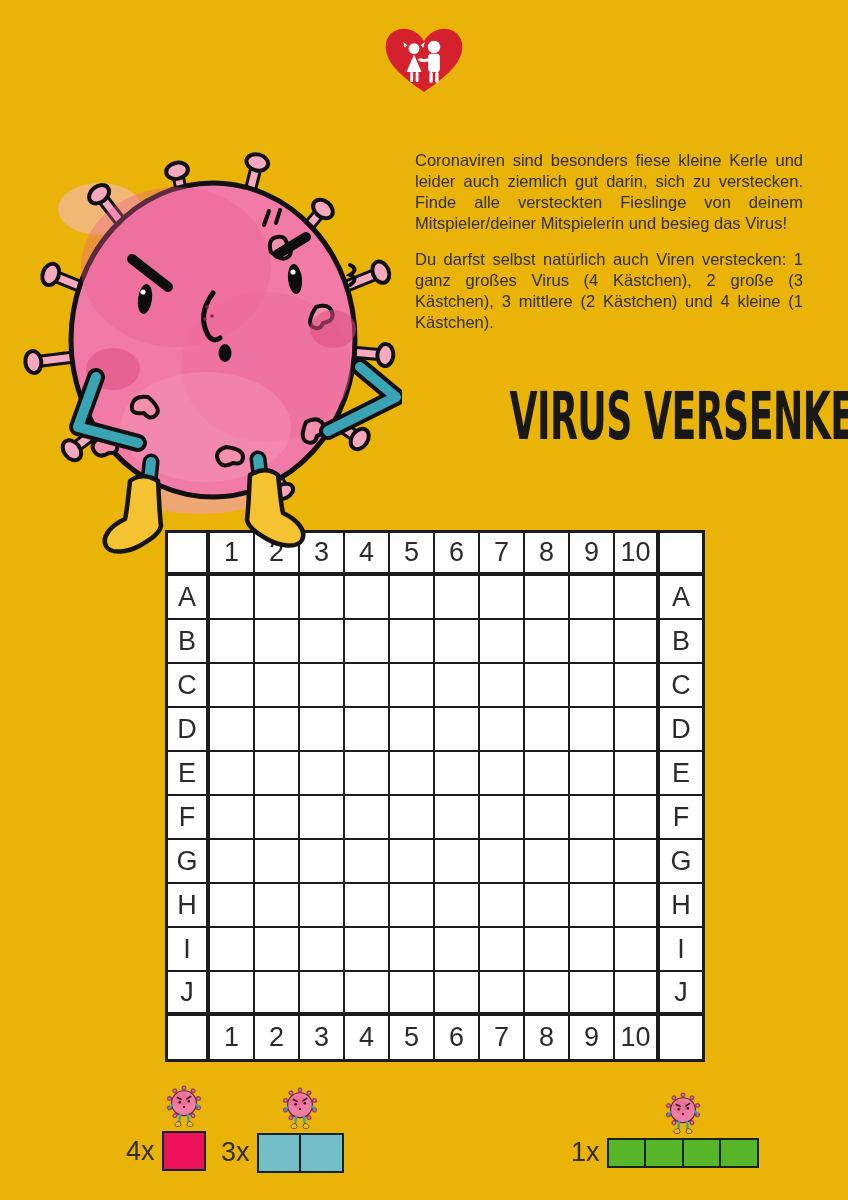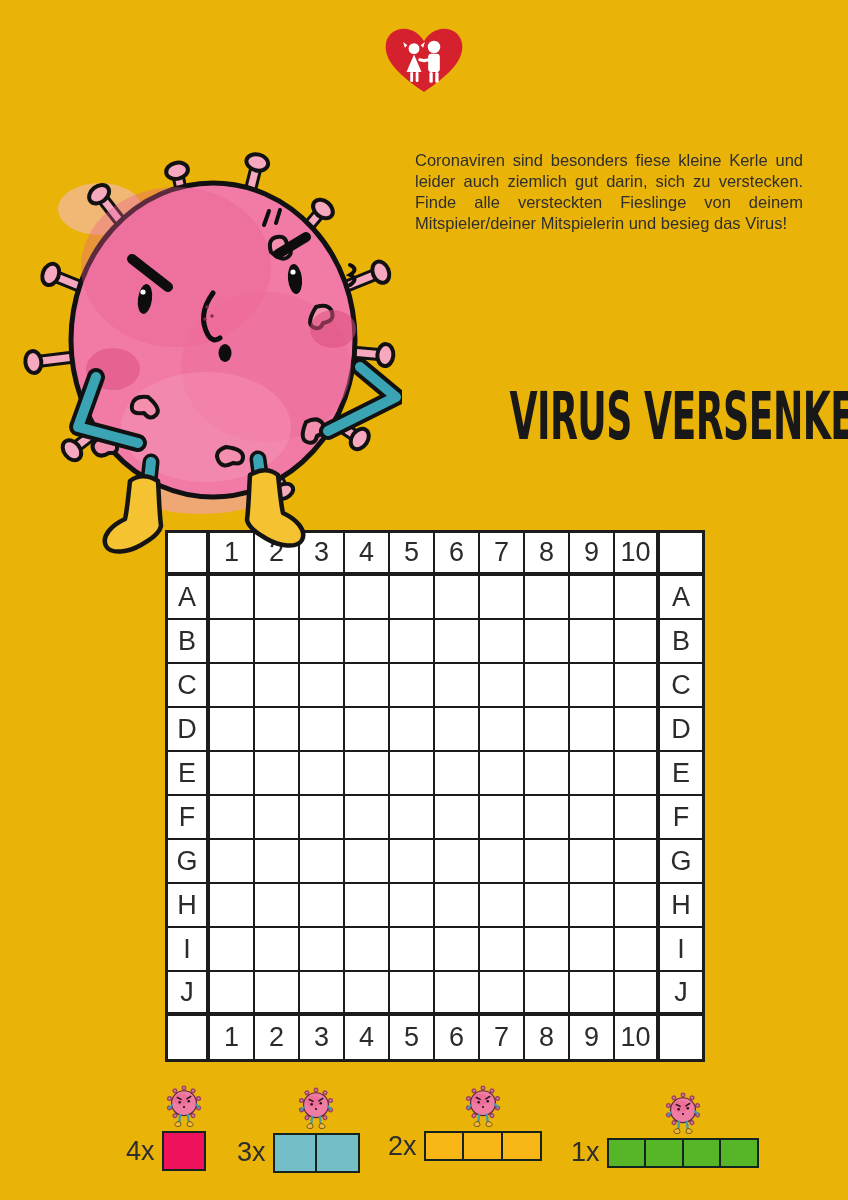--- a/index.html
+++ b/index.html
@@ -42,21 +42,21 @@
   .cell.tb{border-bottom-width:4.5px;}
 
   
   .legend{position:absolute;left:0;top:1085px;width:848px;height:115px;}
   .lg{position:absolute;top:46px;display:flex;align-items:center;gap:7px;}
   .lg .count{font-size:27px;color:#2e2e2e;}
   .lg .sqs{position:relative;display:flex;}
   .lg .sq{box-sizing:border-box;border:2.5px solid #15231f;}
   .lg .sq + .sq{margin-left:-2.5px;}
   .g0{left:126px;height:40px;} .g0 .sq{width:44px;height:40px;}
-  .g1{left:237px;height:43px;} .g1 .sq{width:45px;height:40px;}
+  .g1{left:221px;height:43px;} .g1 .sq{width:45px;height:40px;}
   .g2{left:388px;height:30px;} .g2 .sq{width:41px;height:30px;}
   .g3{left:571px;height:43px;} .g3 .sq{width:40px;height:30px;}
   .lg .mini{position:absolute;left:50%;bottom:100%;transform:translateX(-50%);
             width:46px;height:46px;margin-bottom:0px;}
 </style>
 </head>
 <body>
 
 <div class="page">
 
@@ -77,20 +77,21 @@
       <circle cx="62" cy="24" r="7.5"></circle>
       <rect x="55" y="32" width="14" height="22" rx="4"></rect>
       <rect x="56.5" y="54" width="4" height="13" rx="1.8"></rect>
       <rect x="63.5" y="54" width="4" height="13" rx="1.8"></rect>
       <rect x="49" y="38" width="9" height="3.6" rx="1.8" transform="rotate(-10 53 40)"></rect>
     </g>
   </svg>
 
   <div class="intro">
     <p>Coronaviren sind besonders fiese kleine Kerle und leider auch ziemlich gut darin, sich zu verstecken. Finde alle versteckten Fieslinge von deinem Mitspieler/deiner Mitspielerin und besieg das Virus!</p>
+    <p>Du darfst selbst natürlich auch Viren verstecken: 1 ganz großes Virus (4 Kästchen), 2 große (3 Kästchen), 3 mittlere (2 Kästchen) und 4 kleine (1 Kästchen).</p>
   </div>
 
   <div class="titleblock">
     <span class="title-main">VIRUS VERSENKEN</span>
   </div>
 
   <svg class="virus" viewBox="0 0 386 418">
 
     <ellipse cx="84" cy="62" rx="42" ry="26" fill="#f6b9cd" opacity="0.55"></ellipse>
     <ellipse cx="185" cy="352" rx="58" ry="15" fill="#f2a0bd" opacity="0.6"></ellipse>
@@ -372,31 +373,20 @@
       <div class="lg g1">
         <span class="count">3x</span>
         <div class="sqs">
           <div class="sq" style="background: rgb(116, 190, 200);"></div>
           <div class="sq" style="background: rgb(116, 190, 200);"></div>
           <svg class="mini" viewBox="0 0 44 48">
             <use href="#mini-virus"></use>
           </svg>
         </div>
       </div>
-      <div class="lg g2">
-        <span class="count">2x</span>
-        <div class="sqs">
-          <div class="sq" style="background: rgb(248, 183, 23);"></div>
-          <div class="sq" style="background: rgb(248, 183, 23);"></div>
-          <div class="sq" style="background: rgb(248, 183, 23);"></div>
-          <svg class="mini" viewBox="0 0 44 48">
-            <use href="#mini-virus"></use>
-          </svg>
-        </div>
-      </div>
       <div class="lg g3">
         <span class="count">1x</span>
         <div class="sqs">
           <div class="sq" style="background: rgb(87, 181, 40);"></div>
           <div class="sq" style="background: rgb(87, 181, 40);"></div>
           <div class="sq" style="background: rgb(87, 181, 40);"></div>
           <div class="sq" style="background: rgb(87, 181, 40);"></div>
           <svg class="mini" viewBox="0 0 44 48">
             <use href="#mini-virus"></use>
           </svg>

